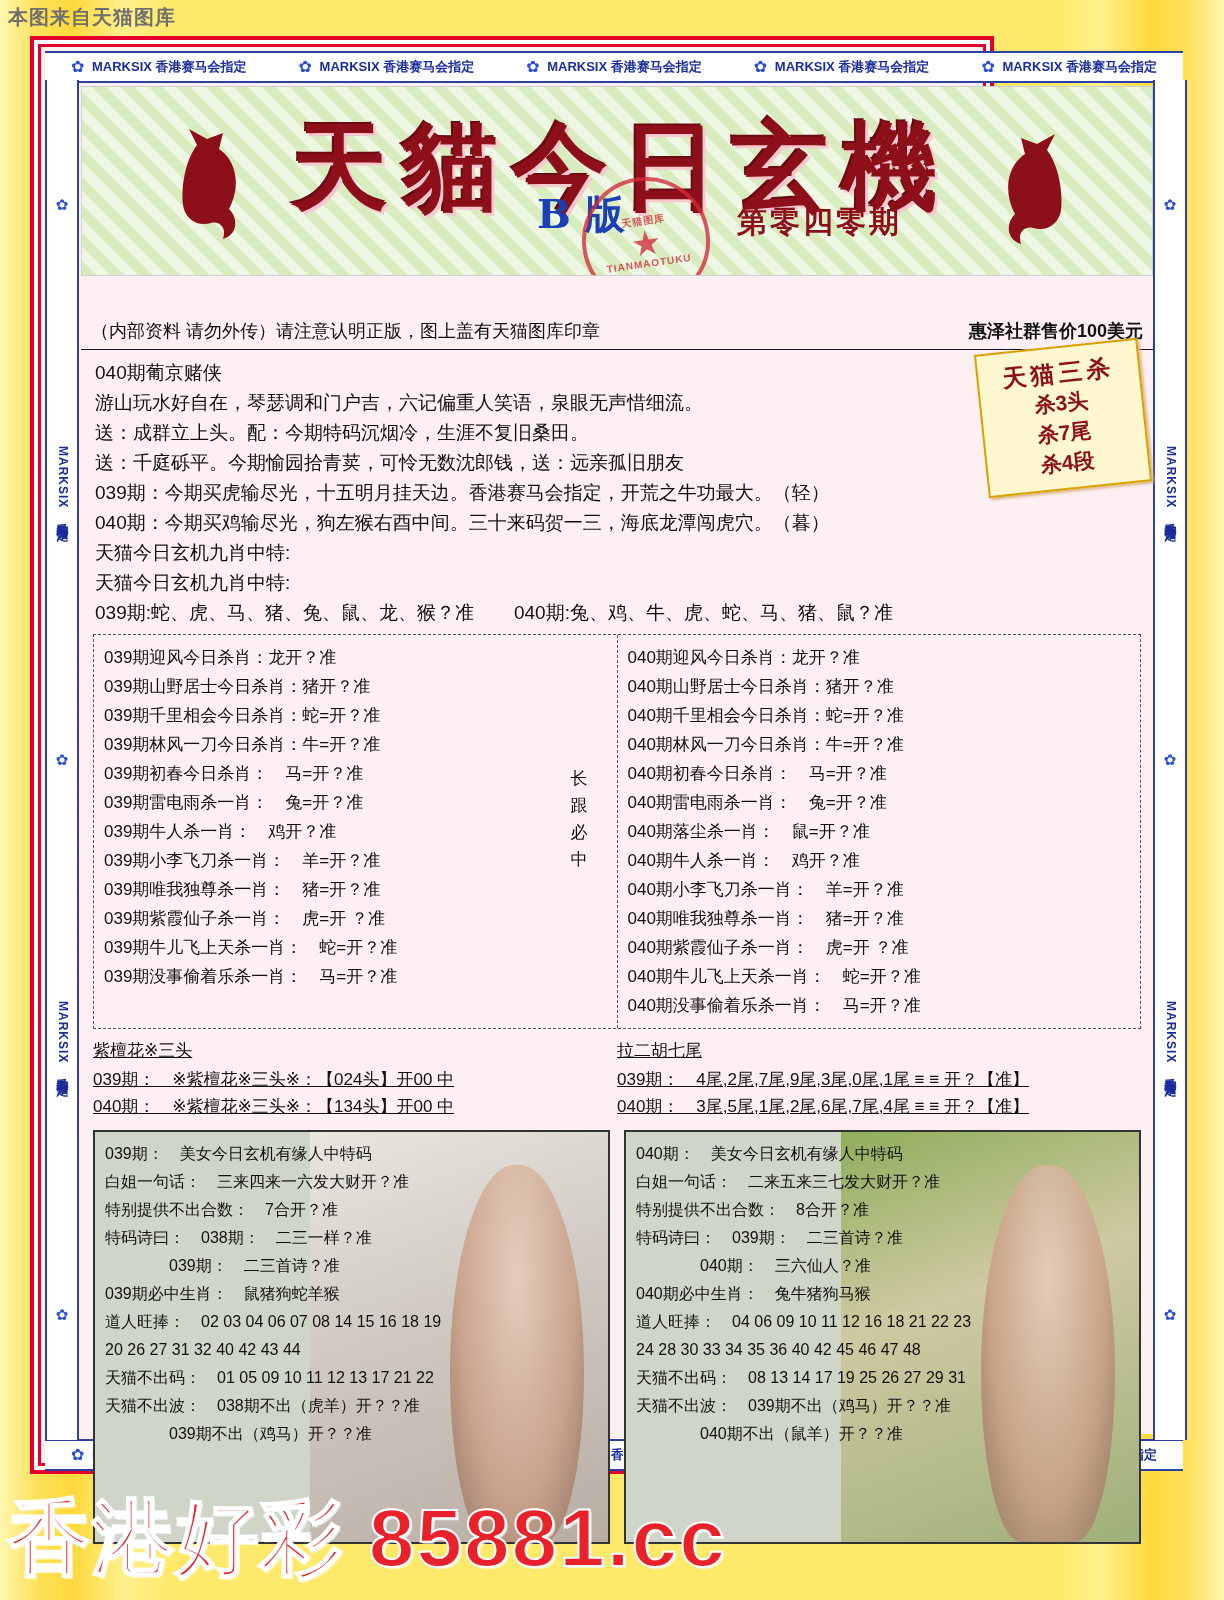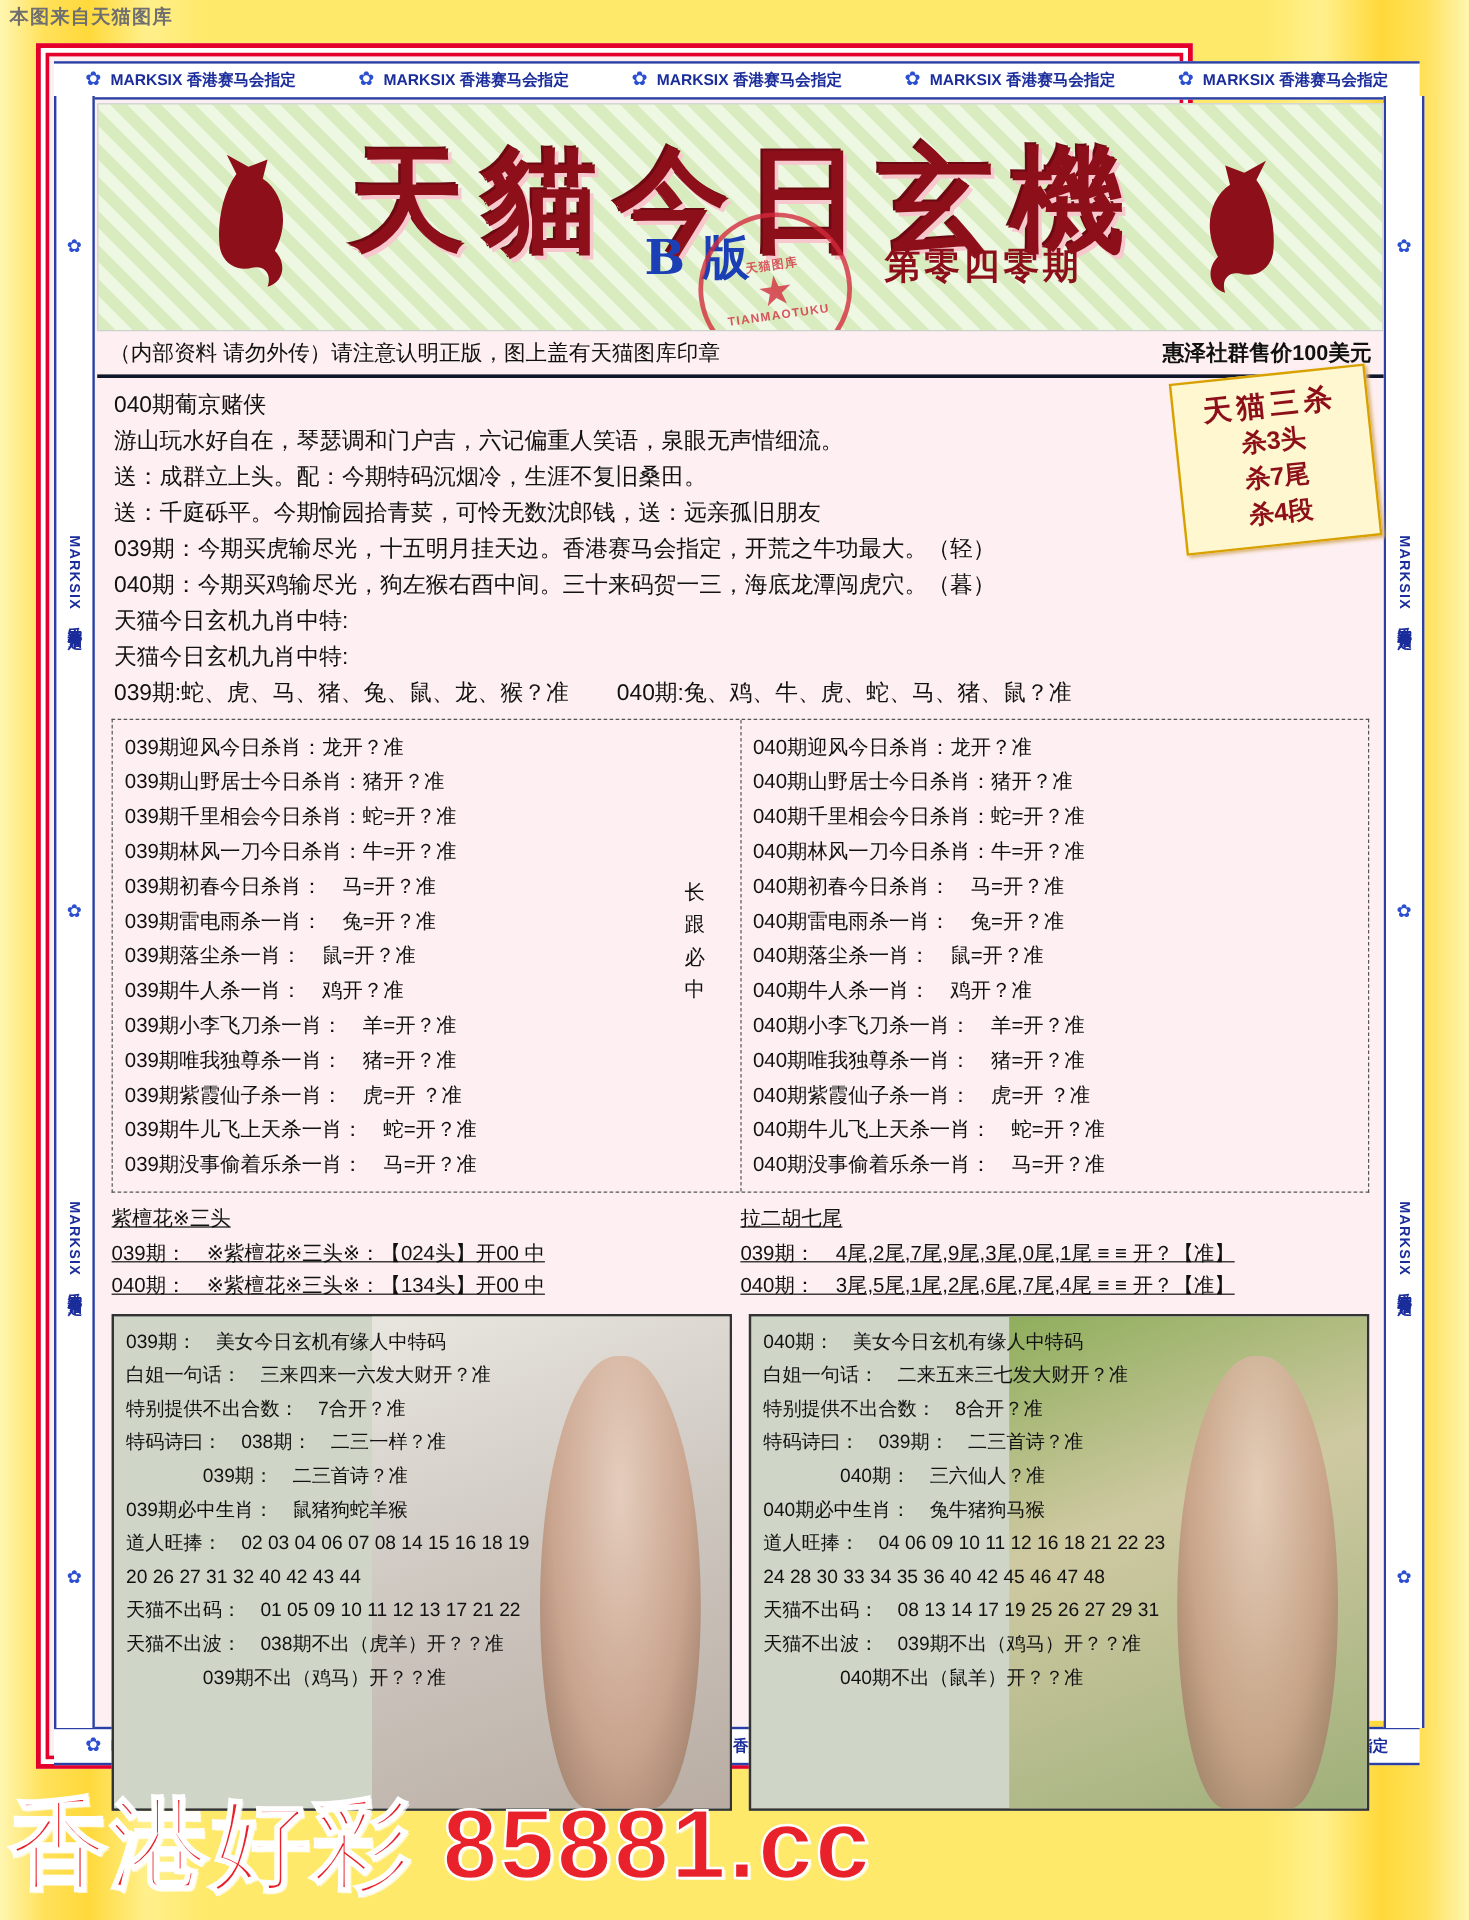--- a/index.html
+++ b/index.html
@@ -10,21 +10,21 @@
     position:relative;overflow:hidden;
   }
   
   .page-bg{
     position:absolute;left:0;top:0;width:1224px;height:1600px;
     background:
       linear-gradient(90deg,#fff6b0 0%,#ffe15a 3%,#ffd93b 6%,#fff08c 10%,#ffe96a 14%,#ffe96a 86%,#fff08c 90%,#ffd93b 94%,#ffe15a 97%,#fff6b0 100%);
   }
   .watermark-top{
     position:absolute;left:8px;top:4px;
-    font-size:16px;color:#6f6f6f;font-weight:bold;letter-spacing:1px;
+    font-size:20px;color:#6f6f6f;font-weight:bold;letter-spacing:1px;
     z-index:40;
   }
   .watermark-bottom{
     position:absolute;left:0;top:1490px;width:1224px;
     text-align:left;z-index:60;pointer-events:none;
   }
   .watermark-bottom span{
     display:inline-block;padding-left:8px;
     font-size:82px;font-weight:bold;color:#e8212a;
     -webkit-text-stroke:2px #fff;
@@ -109,21 +109,21 @@
     position:absolute;left:500px;top:90px;width:120px;height:120px;border-radius:50%;
     border:4px solid #d32a3a;color:#d32a3a;opacity:.78;
     display:flex;align-items:center;justify-content:center;flex-direction:column;
     font-size:11px;font-weight:bold;transform:rotate(-8deg);
   }
   .stamp .star{font-size:34px;line-height:30px;color:#d32a3a;}
   .stamp .txt{font-size:10px;letter-spacing:1px;}
   
   .notice{
     display:flex;justify-content:space-between;align-items:center;
-    padding:6px 10px;font-size:18px;color:#111;border-bottom:3px solid #0f172a;
+    padding:6px 10px;font-size:18px;color:#111;border-bottom:1px solid #0f172a;margin-top:37px;
   }
   .notice .left{white-space:nowrap;}
   .notice .right{white-space:nowrap;font-weight:bold;}
   
   .poem{
     position:relative;padding:8px 14px 0 14px;font-size:19px;line-height:30px;color:#111;
   }
   .poem .ln{white-space:nowrap;}
   .sanshaBox{
     position:absolute;right:8px;top:-4px;width:160px;height:140px;
@@ -297,21 +297,20 @@
     </div>
 
     <div class="killbox">
       <div class="killcol left">
         <div>039期迎风今日杀肖：龙开？准</div>
         <div>039期山野居士今日杀肖：猪开？准</div>
         <div>039期千里相会今日杀肖：蛇=开？准</div>
         <div>039期林风一刀今日杀肖：牛=开？准</div>
         <div>039期初春今日杀肖：　马=开？准</div>
         <div>039期雷电雨杀一肖：　兔=开？准</div>
-        <div>039期落尘杀一肖：　鼠=开？准</div>
         <div>039期牛人杀一肖：　鸡开？准</div>
         <div>039期小李飞刀杀一肖：　羊=开？准</div>
         <div>039期唯我独尊杀一肖：　猪=开？准</div>
         <div>039期紫霞仙子杀一肖：　虎=开 ？准</div>
         <div>039期牛儿飞上天杀一肖：　蛇=开？准</div>
         <div>039期没事偷着乐杀一肖：　马=开？准</div>
       </div>
       <div class="killcol">
         <div>040期迎风今日杀肖：龙开？准</div>
         <div>040期山野居士今日杀肖：猪开？准</div>

